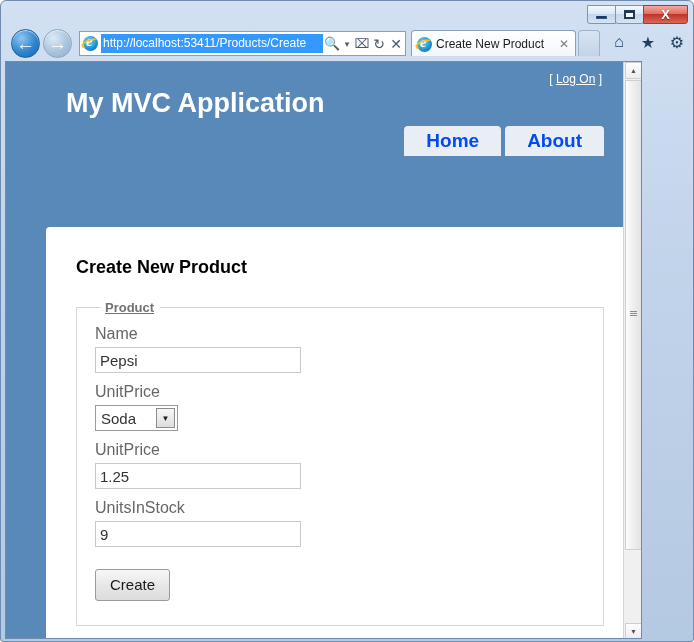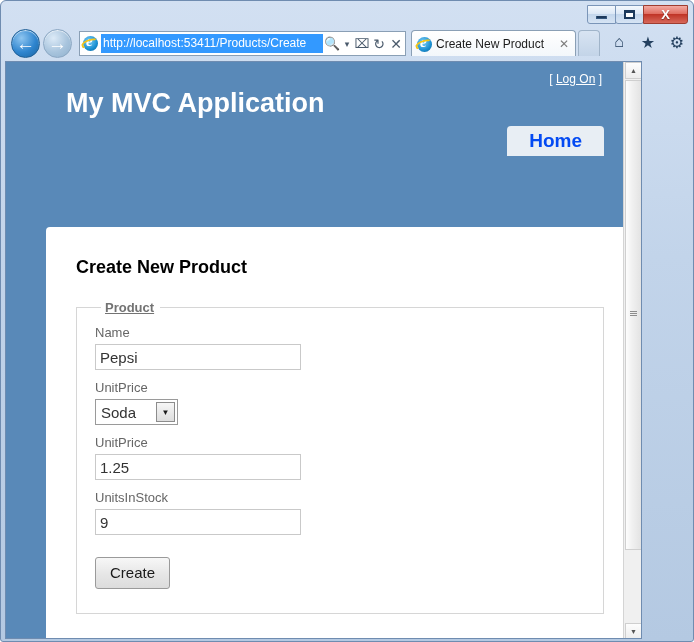--- a/index.html
+++ b/index.html
@@ -231,21 +231,21 @@
   }
   legend#product-legend {
     font-size: 13px; font-weight: bold; color: #737373;
     padding: 0 6px 0 4px;
     margin-left: 10px;
     text-decoration: underline;
   }
   .field-row { margin: 0 0 4px 4px; }
   .field-label {
     display: block;
-    font-size: 13px; color: #666666;
+    font-size: 16px; color: #666666;
     margin: 10px 0 4px 0;
   }
   .field-input {
     display: block;
     width: 206px; height: 26px;
     border: 1px solid #c9c9c9;
     font-size: 15px; color: #333333;
     padding: 2px 4px;
     background: #ffffff;
     font-family: "Liberation Sans", sans-serif;
@@ -371,20 +371,21 @@
           <div id="logon-display">
             <span class="bracket">[</span>
             <a href="#" id="logon-link">Log On</a>
             <span class="bracket">]</span>
           </div>
 
           <div id="site-title">My MVC Application</div>
 
           <div id="menu">
             <div class="menu-tab">Home</div>
+            <div class="menu-tab">About</div>
           </div>
         </div>
 
         <div id="main-panel">
           <h2 id="page-title">Create New Product</h2>
 
           <fieldset id="product-fieldset">
             <legend id="product-legend">Product</legend>
 
             <div class="field-row">

